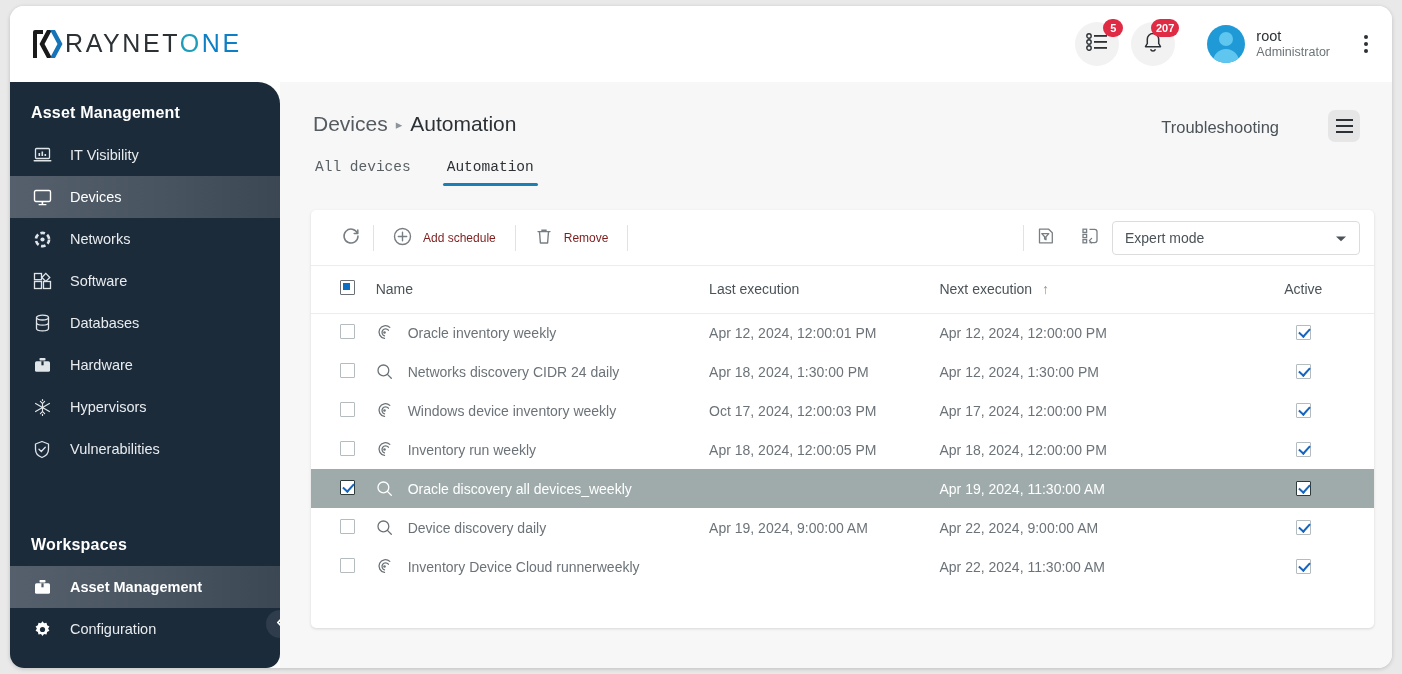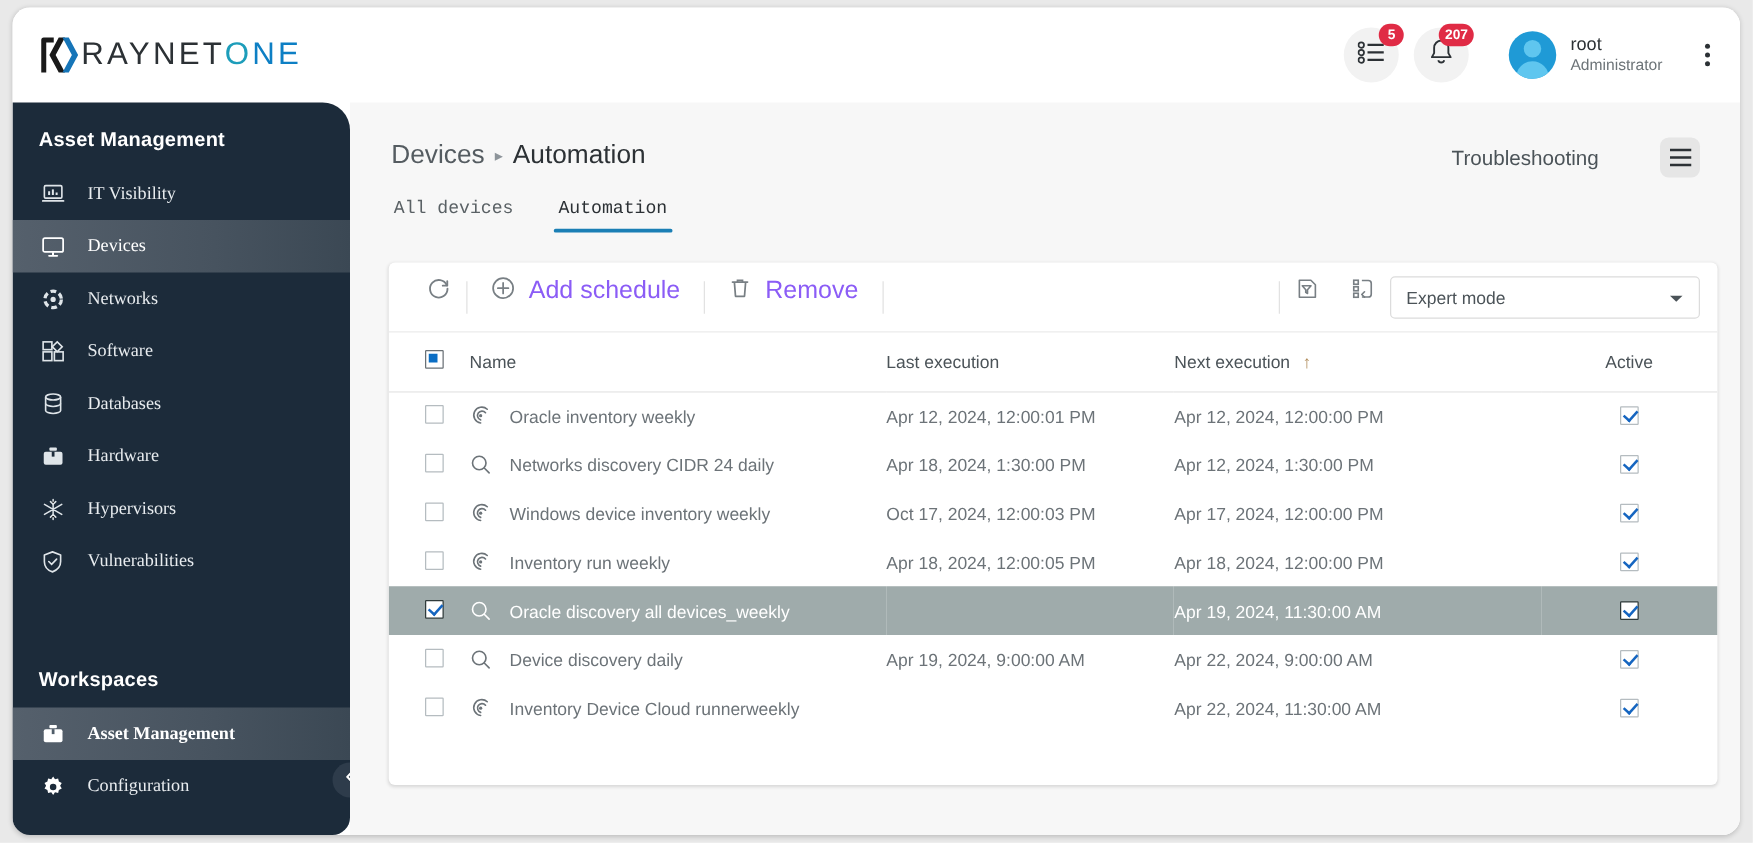--- a/index.html
+++ b/index.html
@@ -79,21 +79,21 @@
     color: #fff;
     overflow: hidden;
   }
   .side-title {
     font-size: 16px; font-weight: bold; color: #ffffff;
     padding: 22px 0 12px 21px; letter-spacing: .2px;
   }
   .side-item {
     height: 42px; display: flex; align-items: center;
     padding-left: 21px; gap: 17px; cursor: pointer;
-    font-size: 14.5px; color: #e8ecef; font-family: Liberation Serif, serif;
+    font-size: 14.5px; color: #e8ecef;
   }
   .side-item .si-icon { width: 22px; display: flex; justify-content: center; flex: none; }
   .side-item.active {
     background: linear-gradient(90deg,#55606c 0%, #47535f 60%, #3b4854 100%);
     color: #ffffff;
   }
   .side-item.active.bold { font-weight: bold; }
   .side-gap { height: 44px; }
   .collapse-btn {
     position: absolute; right: -14px; bottom: 30px;
@@ -143,22 +143,22 @@
     width: 1063px; height: 418px;
     background: #ffffff; border-radius: 5px;
     box-shadow: 0 1px 3px rgba(0,0,0,.13);
     overflow: hidden;
   }
   .toolbar {
     height: 56px; display: flex; align-items: center;
     border-bottom: 1px solid #ececec; padding: 0 14px 0 18px;
   }
   .tb-btn {
-    display: flex; align-items: flex-start; gap: 11px;
-    font-size: 20px; color: #8b5cf6; cursor: pointer;
+    display: flex; align-items: center; gap: 11px;
+    font-size: 12px; color: #7f1d1d; cursor: pointer;
     padding: 0 19px; height: 34px;
   }
   .tb-icononly { padding: 0 12px; }
   .tb-div { width: 1px; height: 26px; background: #e2e2e2; }
   .tb-spacer { flex: 1; }
   .select {
     width: 248px; height: 34px; border: 1px solid #dcdcdc; border-radius: 4px;
     display: flex; align-items: center; padding: 0 12px;
     font-size: 14px; color: #4b5358; cursor: pointer; background: #fff;
   }

